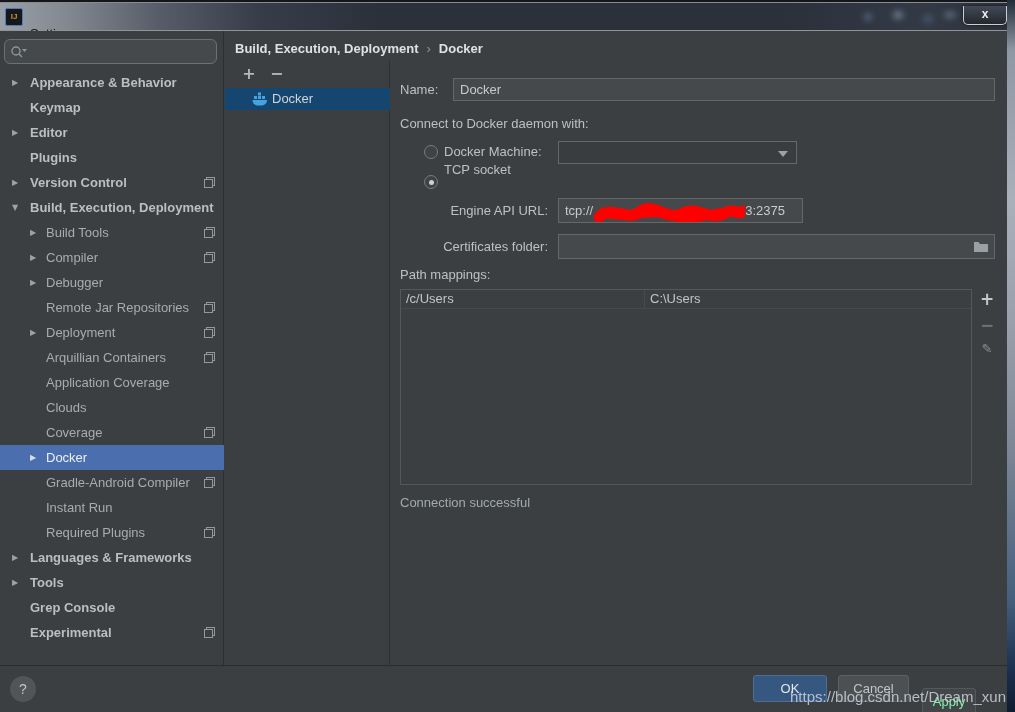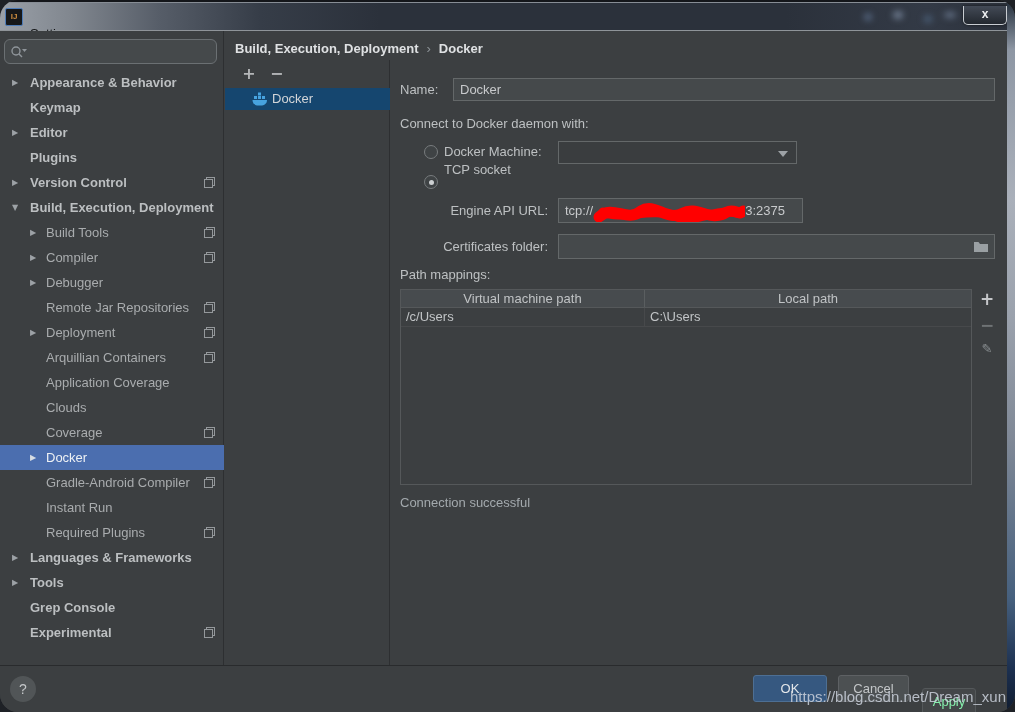--- a/index.html
+++ b/index.html
@@ -1,20 +1,20 @@
 <!DOCTYPE html>
 <html><head>
 <meta charset="utf-8">
 <style>
   * { margin:0; padding:0; box-sizing:border-box; }
   html,body { background:#1e2126; }
   #app {
     position:relative; width:1015px; height:712px; overflow:hidden;
     font-family:"Liberation Sans","DejaVu Sans",sans-serif; font-size:13px;
-    color:#bdc0c2; background:#3c3f41;border-radius:18px;
+    color:#bdc0c2; background:#3c3f41;
   }
   
   .titlebar {
     position:absolute; left:0; top:0; width:1007px; height:31px;
     background:linear-gradient(90deg,#9aa0a8 0px,#81878f 70px,#565d68 160px,#363d48 260px,#2b313b 380px,#2b313b 78%,#333a46 92%,#2b313b 100%);
     border-top:2px solid #14161a; box-shadow:inset 0 1px 0 #878d95;
     border-bottom:1px solid #8f9499;
   }
   .ij-logo {
     position:absolute; left:5px; top:6px; width:18px; height:18px;
@@ -294,24 +294,20 @@
     <div class="field" style="left:167px; top:174px; width:437px; height:25px;">
       <span></span>
       <span class="folder-btn"><svg width="16" height="13" viewBox="0 0 16 13">
             <path d="M1 2 h4.5 l1.5 2 H15 v8 H1 z" fill="#9aa0a3"></path>
           </svg></span>
     </div>
 
     <div class="flabel" style="left:9px; top:205px;">Path mappings:</div>
 
     <div class="pm-table">
-      <div class="pm-head" id="pmHead">
-          <div class="hc c1">Virtual machine path</div>
-          <div class="hc c2">Local path</div>
-        </div>
       <div id="pmRows">
           <div class="pm-row">
             <div class="c c1">/c/Users</div>
             <div class="c c2">C:\Users</div>
           </div>
         </div>
     </div>
     <div class="side-tools">
       <div class="st-add">+</div>
       <div class="st-remove">−</div>

